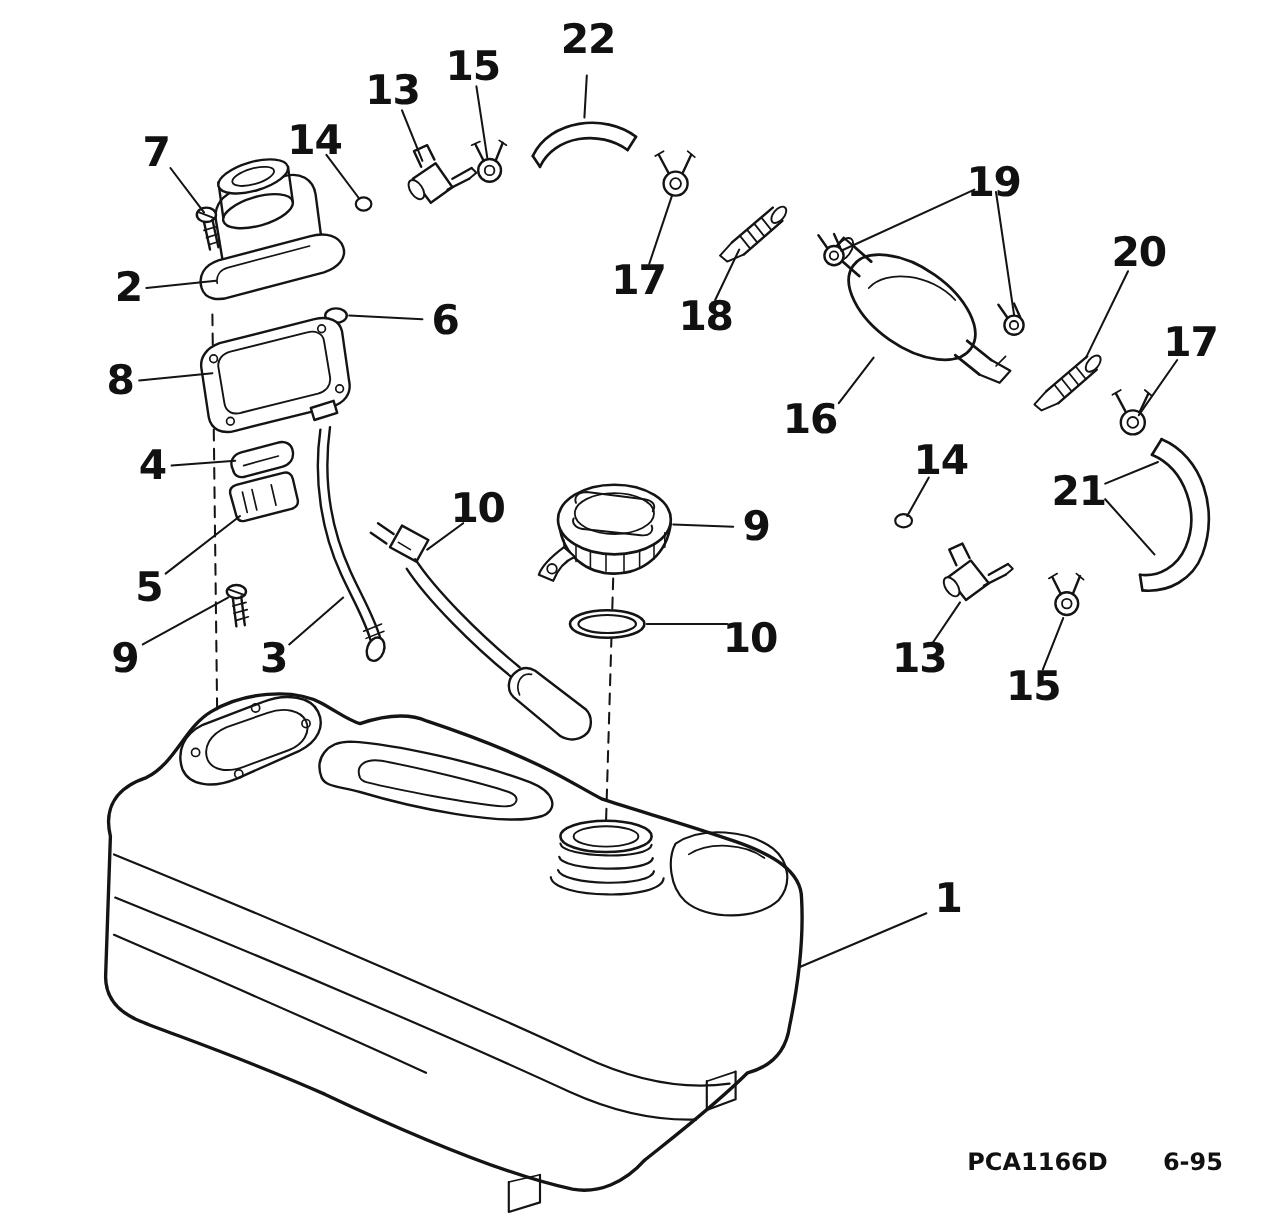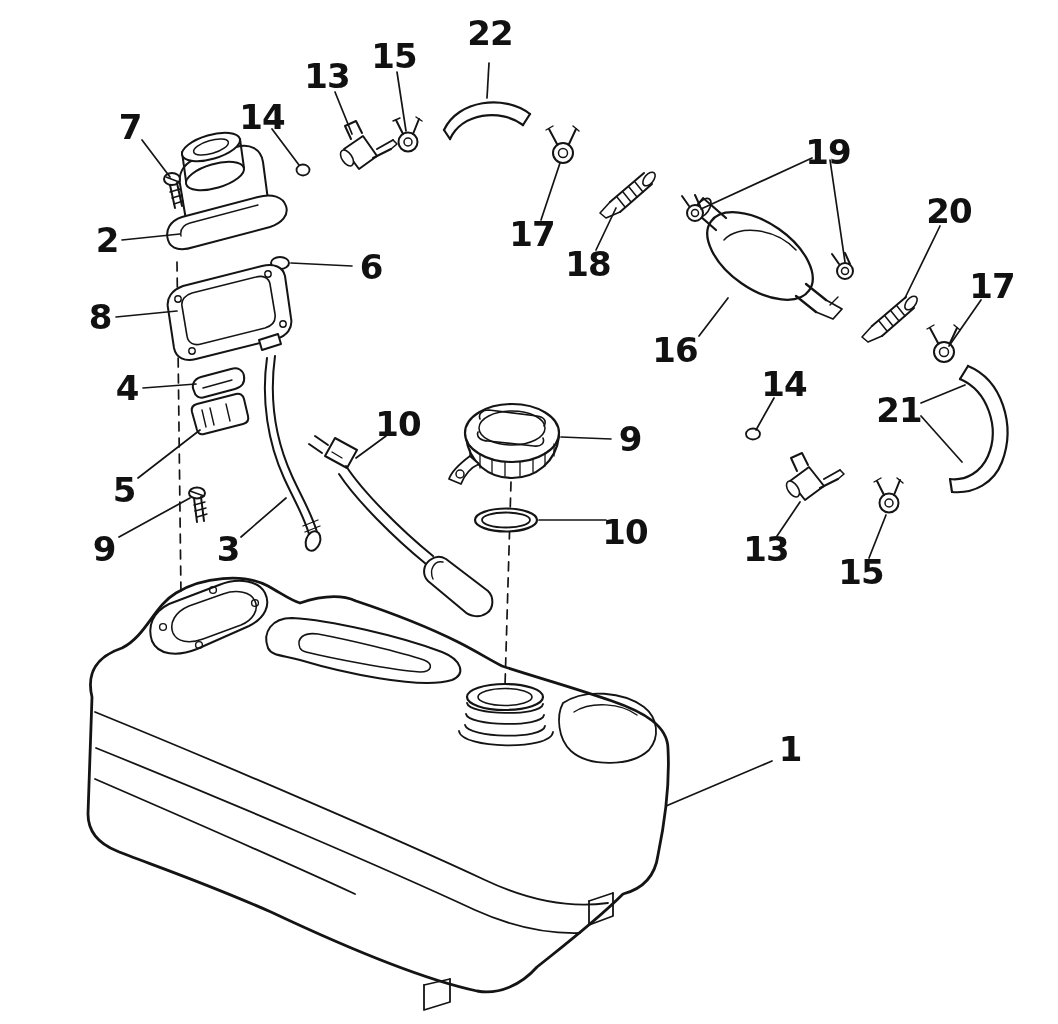--- a/index.html
+++ b/index.html
@@ -312,14 +312,18 @@
       <div class="callout" style="left: 899px; top: 410px;">21</div>
       <div class="callout" style="left: 766px; top: 549px;">13</div>
       <div class="callout" style="left: 861px; top: 572px;">15</div>
       <div class="callout" style="left: 398px; top: 424px;">10</div>
       <div class="callout" style="left: 630px; top: 439px;">9</div>
       <div class="callout" style="left: 625px; top: 520px; margin-top: 12px;">10</div>
       <div class="callout" style="left: 371px; top: 267px;">6</div>
       <div class="callout" style="left: 790px; top: 749px;">1</div>
     </div>
 
+  <div class="footer">
+    <span>PCA1166D</span>
+    <span>6-95</span>
+  </div>
 
 </div>
 
 </body></html>

